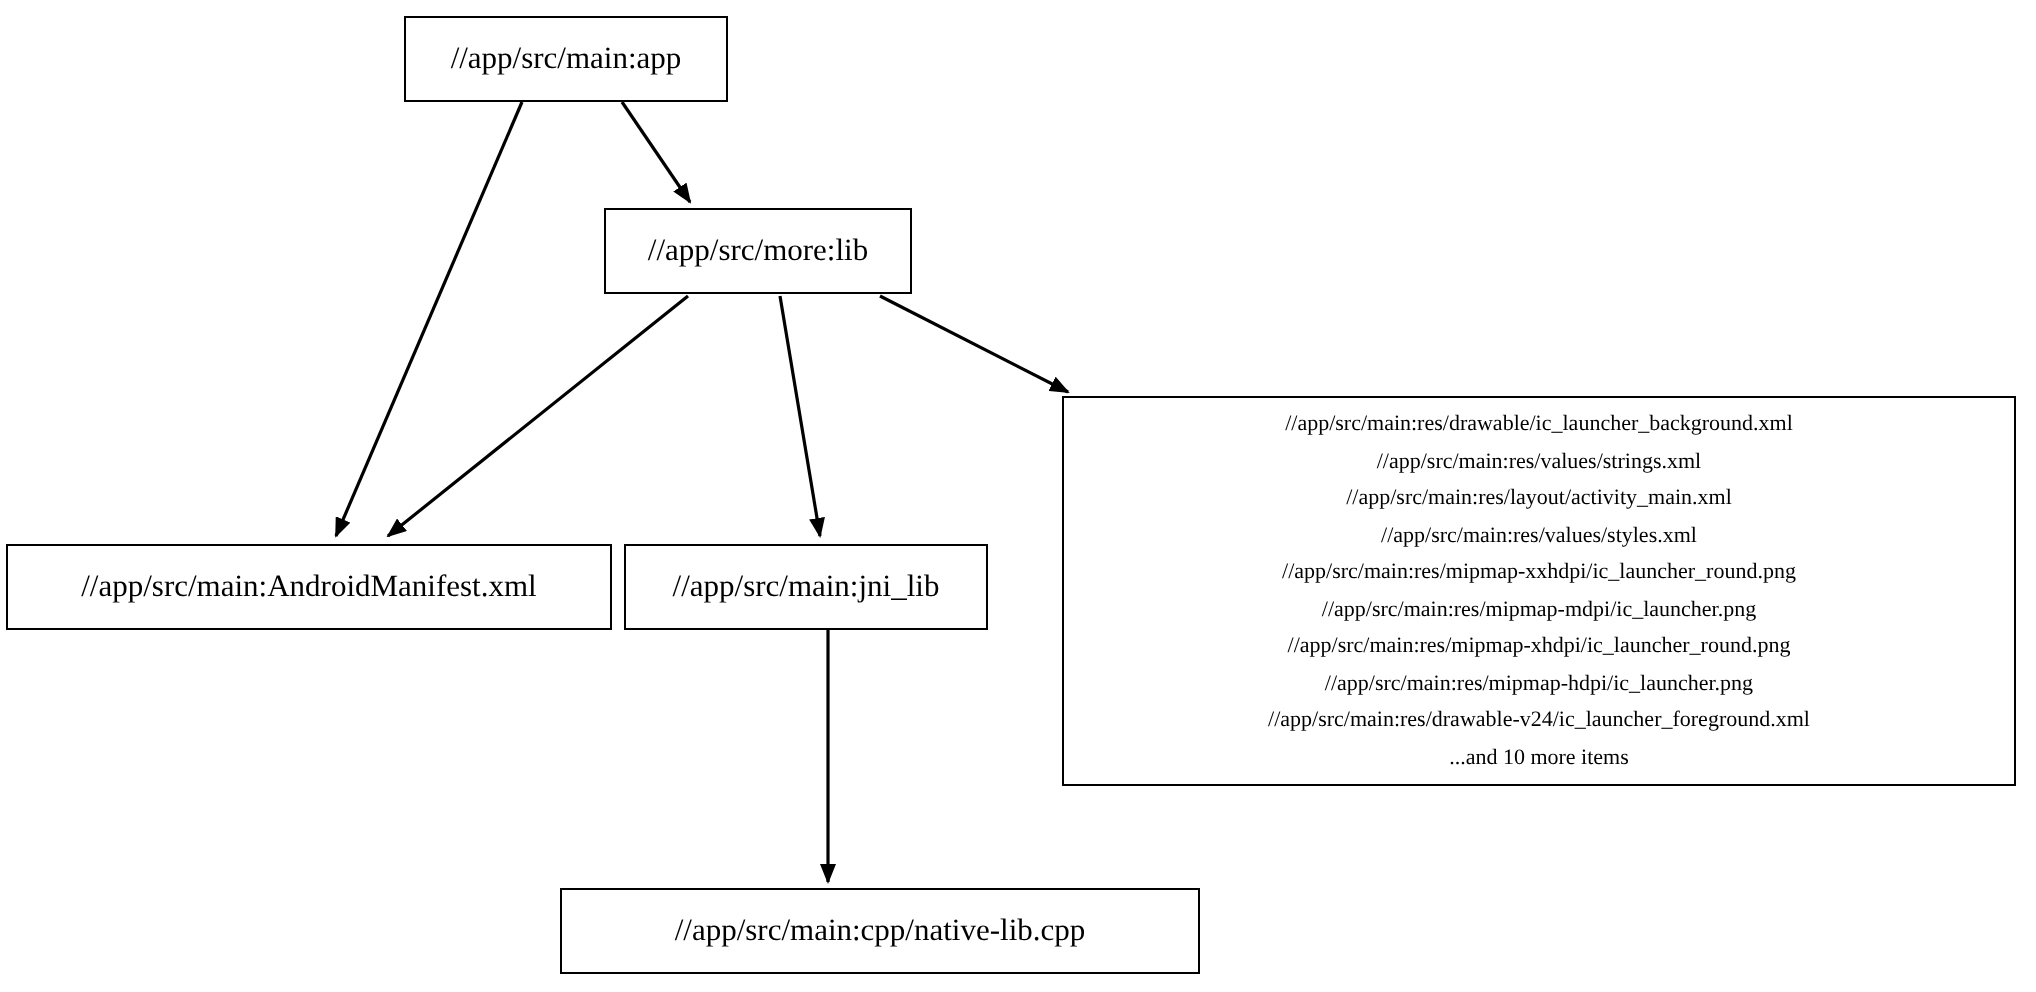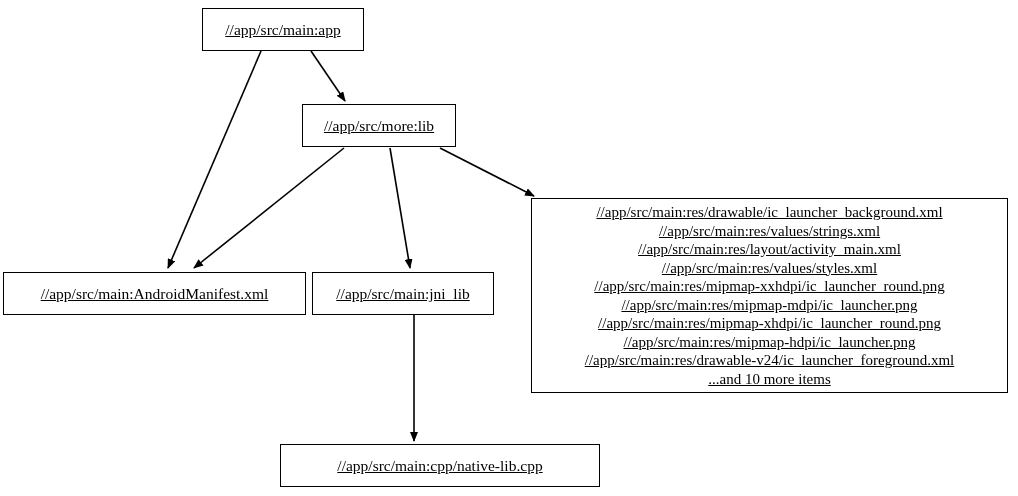--- a/index.html
+++ b/index.html
@@ -37,26 +37,25 @@
     justify-content: center;
     text-align: center;
     font-size: 15.5px;
     line-height: 1.0;
     white-space: nowrap;
     color: #000000;
   }
   .node-label {
     display: block;
     padding: 0 6px;
-    text-decoration: underline;
   }
   .node-multiline {
     white-space: pre;
     line-height: 18.5px;
-    font-size: 15px;
+    font-size: 11px;
   }
   .node-app      { left: 202px; top: 8px;   width: 162px; height: 43px; }
   .node-lib      { left: 302px; top: 104px; width: 154px; height: 43px; }
   .node-manifest { left: 3px;   top: 272px; width: 303px; height: 43px; }
   .node-jni      { left: 312px; top: 272px; width: 182px; height: 43px; }
   .node-res      { left: 531px; top: 198px; width: 477px; height: 195px; }
   .node-cpp      { left: 280px; top: 444px; width: 320px; height: 43px; }
 </style>
 </head>
 <body>

